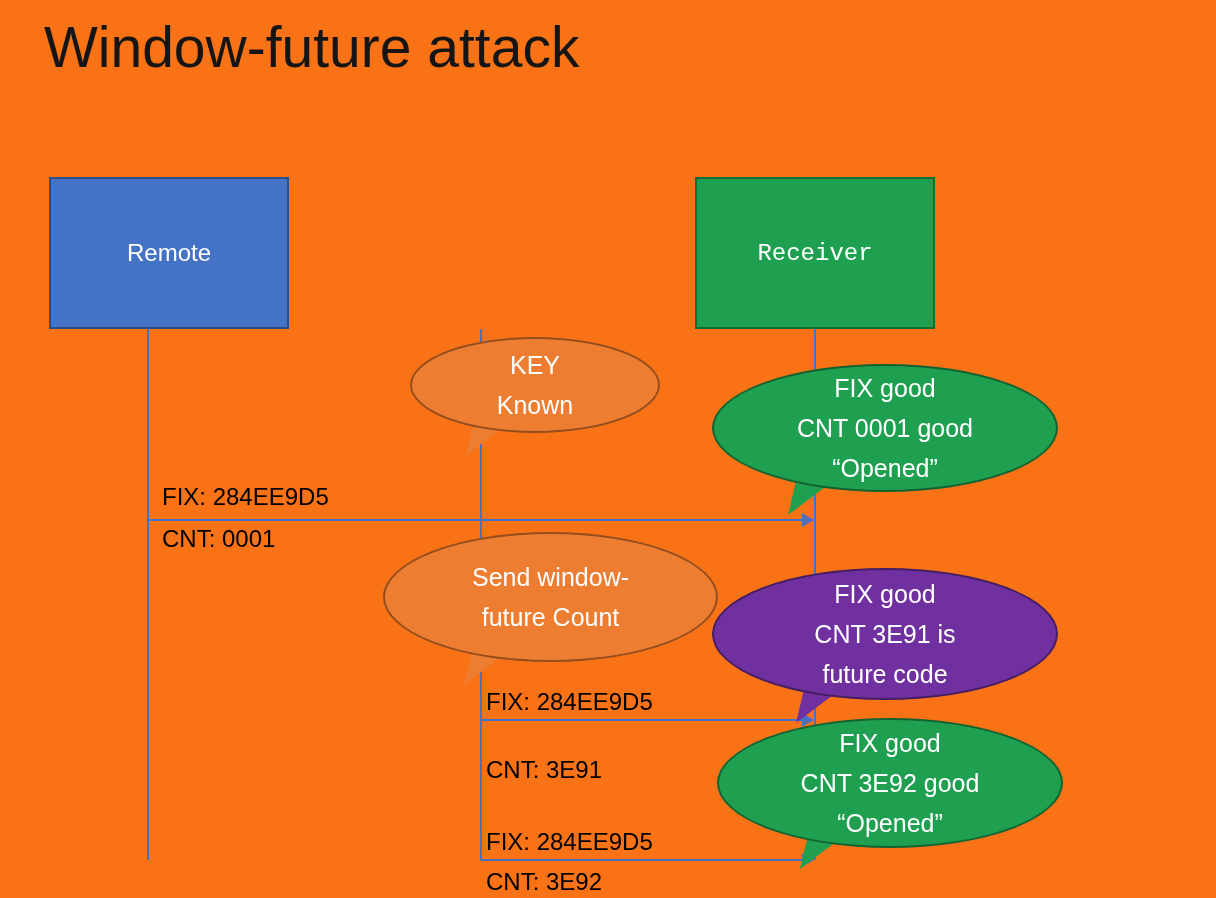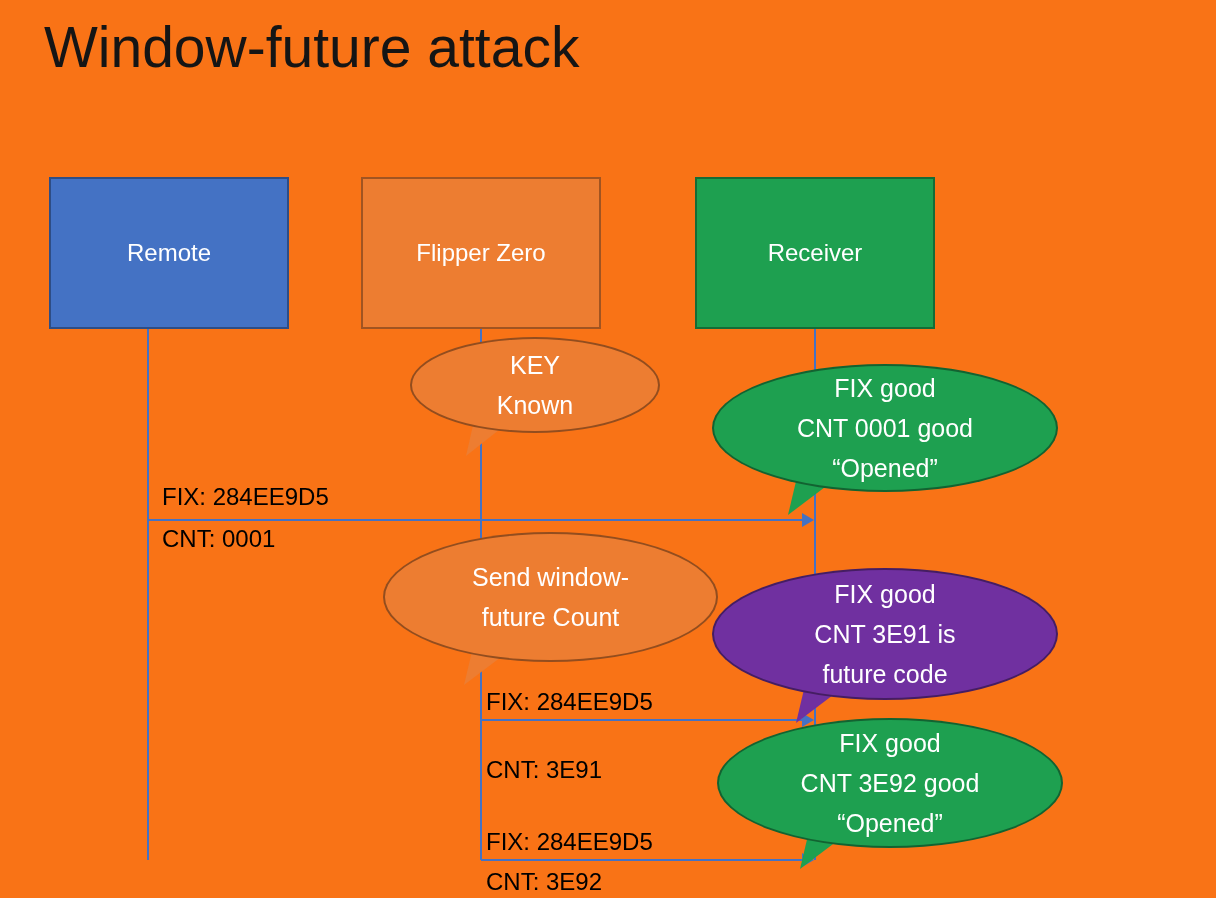--- a/index.html
+++ b/index.html
@@ -124,24 +124,21 @@
 </head>
 <body>
 
 <div class="slide">
 
   <div class="title">Window-future attack</div>
 
   <div class="actor actor-remote" style="background-color: rgb(68, 114, 196); margin-left: 21px;">
     <span>Remote</span>
   </div>
-  <div class="actor actor-flipper" style="background-color: rgb(237, 125, 49);">
-    <span>Flipper Zero</span>
-  </div>
-  <div class="actor actor-receiver" style="background-color: rgb(30, 160, 80);">
+  <div class="actor actor-receiver" style="background-color: rgb(30, 160, 80); font-family: Liberation Mono, monospace;">
     <span>Receiver</span>
   </div>
 
   <div class="lifeline lifeline-remote"></div>
   <div class="lifeline lifeline-flipper"></div>
   <div class="lifeline lifeline-receiver"></div>
 
   <div class="arrow-line arrow1-line"></div>
   <div class="arrow-head arrow1-head"></div>
   <div class="arrow-line arrow2-line"></div>

